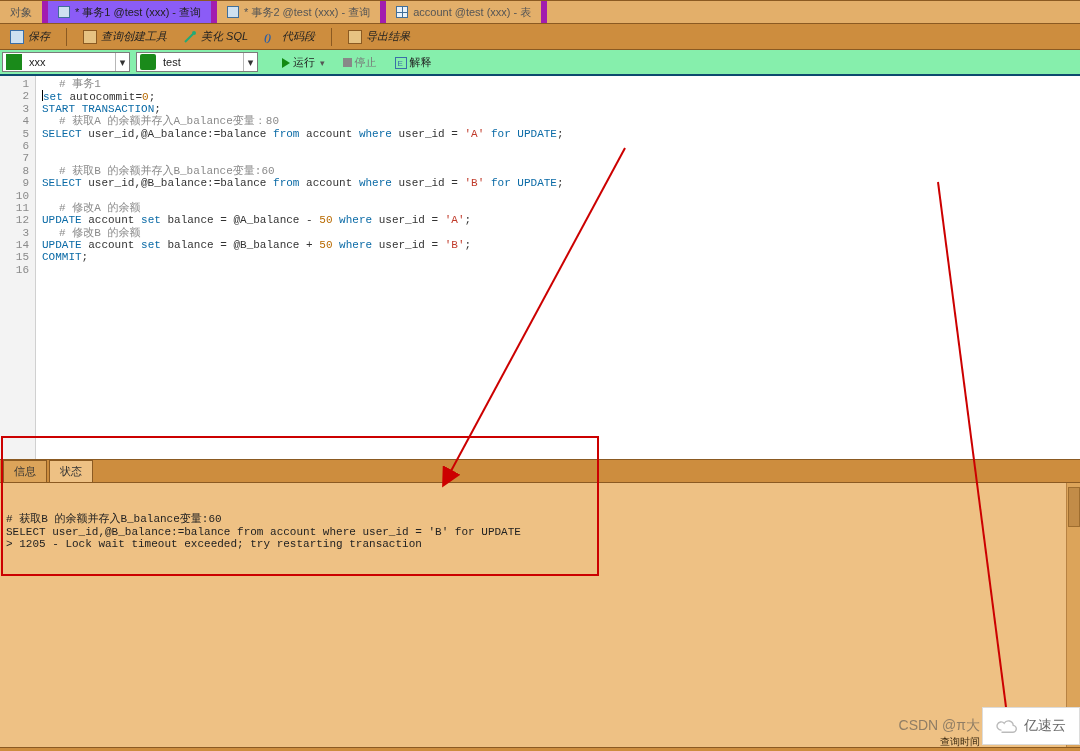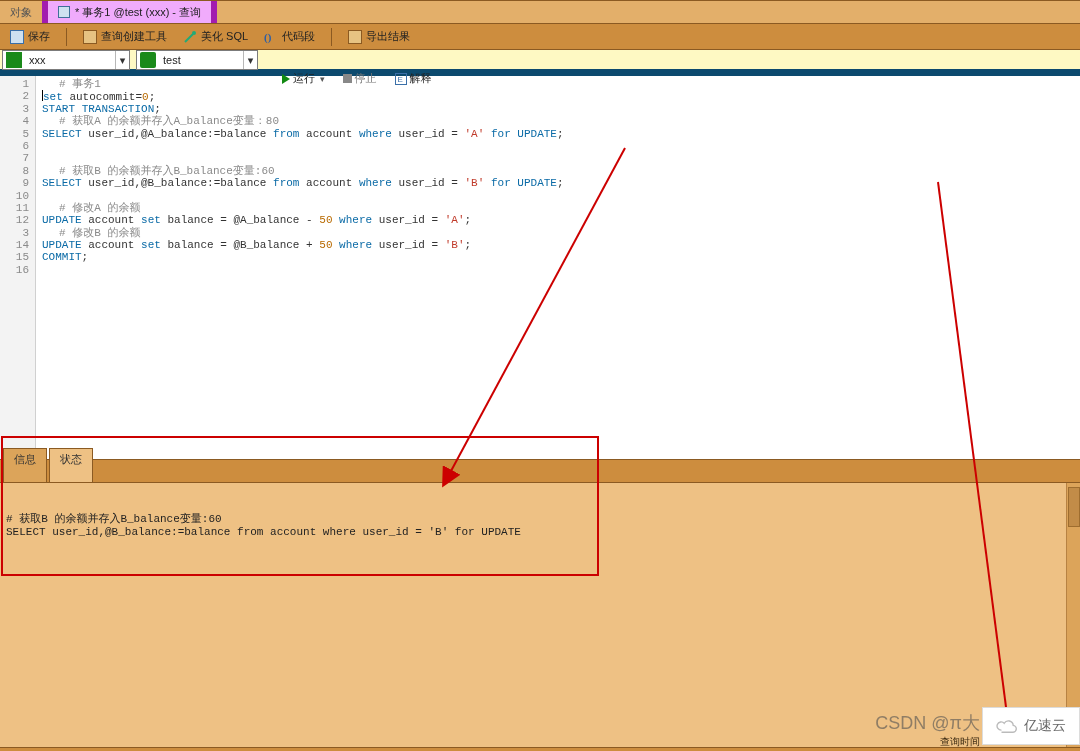--- a/index.html
+++ b/index.html
@@ -13,42 +13,42 @@
     border-top: 1px solid #8b5a22; border-bottom: 1px solid #8b5a22;
   }
   .tab {
     display: flex; align-items: center; gap: 5px;
     padding: 0 10px; height: 100%;
     border-right: 6px solid #a21caf; cursor: default;
     color: #555; font-size: 11px;
     background: #e3af6a;
   }
   .tab .ico { display: inline-block; width: 12px; height: 12px; }
-  .tab.active { background: #f0abfc; color: #222; justify-content: center; }
+  .tab.active { background: #8b5cf6; color: #222; justify-content: center; }
   .ico-table { border: 1px solid #406f9a; background: #cfe1f0; }
   .ico-grid  { display:inline-block; width:12px; height:12px; position:relative; }
   .ico-grid::before,.ico-grid::after{content:"";position:absolute;background:#406f9a;}
   .ico-grid::before{left:0;right:0;top:50%;height:1px;}
   .ico-grid::after{top:0;bottom:0;left:50%;width:1px;}
   .ico-grid{border:1px solid #406f9a;background:#e9f2fa;}
 
   
   .toolbar {
     height: 26px; display: flex; align-items: center; gap: 4px;
     padding: 0 4px; background: #cd8d3e;
     border-bottom: 1px solid #8b5a22;
   }
   .toolbar .sep { width:1px; height:18px; background:#8b5a22; margin:0 6px; }
-  .tbtn { display:flex; align-items:center; gap:4px; padding:2px 6px; font-size:11px; color:#222; cursor:default; }
+  .tbtn { display:flex; align-items:center; gap:4px; padding:2px 6px; font-size:11px; color:#222; cursor:default;font-style:italic; }
   .tico { display:inline-block; width:14px; height:14px; }
 
   
   .connrow {
-    height: 26px; display:flex; align-items:center; gap:6px;
-    padding: 2px 2px; background:#fef9c3; border-bottom:7px solid #0c4a6e;
+    height: 26px; display:flex; align-items:flex-end; gap:6px;
+    padding: 2px 2px; background:#86efac; border-bottom:2px solid #0c4a6e;
   }
   .dropdown {
     height: 20px; display:flex; align-items:center;
     background:#fff; border:1px solid #7b7b7b; font-size:11px; color:#222;
     min-width:126px;
   }
   .dropdown .dico { width:16px; height:16px; margin:0 3px; }
   .dropdown .lab { flex:1; padding:0 4px; }
   .dropdown .chev { width:14px; text-align:center; color:#333; border-left:1px solid #b7b7b7; line-height:18px; }
   .cbtn { display:flex; align-items:center; gap:3px; font-size:11px; padding:2px 6px; color:#222; cursor:default;margin-top:38px; }
@@ -75,58 +75,66 @@
   .code .line{height:12.4px;}
   .tk-kw { color:#0a6aa6; }
   .tk-num{ color:#b86a00; }
   .tk-str{ color:#c03a2a; }
   .tk-cmt{ color:#8a8a8a;margin-left:17px; }
   .caret { display:inline-block; width:1px; height:11px; background:#000; vertical-align:-1px; }
 
   
   .outpane { position:relative; }
   .outtabs { display:flex; align-items:flex-end; height:22px; padding-left:3px; }
-  .otab { font-size:11px; padding:3px 10px 16px; border:1px solid #8b5a22; border-bottom:none; margin-right:2px;
+  .otab { font-size:11px; padding:3px 10px 4px; border:1px solid #8b5a22; border-bottom:none; margin-right:2px;
           background:#dca45a; color:#333; position:relative; top:1px; cursor:default;}
   .otab.active{ background:#eec184; }
   .outbody {
     background:#eec184; border-top:1px solid #8b5a22; height:265px;
     font-family: Consolas,"Courier New",monospace; font-size:11px; color:#222;
     padding:4px 6px; white-space:pre; position:relative;
   }
   .scrollhint{ position:absolute; right:0; top:0; width:14px; height:100%; background:#dca45a; border-left:1px solid #b78243;}
   .scrollhint .thumb{ position:absolute; left:1px; width:12px; height:40px; top:4px; background:#c28c48; border:1px solid #9e6d2f;}
 
   
   .annot-rect { position:absolute; left:1px; top:436px; width:598px; height:140px; border:2px solid #cc0000; pointer-events:none; }
   
   .arrow { position:absolute; pointer-events:none; }
   .arrow svg { overflow:visible; }
 
   
-  .wm-csdn { position:absolute; right:100px; bottom:16px; font-size:18px; color:rgba(80,80,80,0.6); }
+  .wm-csdn { position:absolute; right:100px; bottom:16px; font-size:14px; color:rgba(80,80,80,0.6); }
   .wm-cloud { position:absolute; right:0; bottom:6px; width:98px; height:38px; background:#fff; border:1px solid #dcdcdc;
               display:flex; align-items:center; justify-content:center; gap:6px; font-size:14px; color:#666; }
   .wm-cloud svg { width:22px; height:16px; }
   .footer { position:absolute; left:0; right:0; bottom:0; height:4px; background:#cd8d3e; border-top:1px solid #8b5a22;}
   .footlabel { position:absolute; right:100px; bottom:2px; font-size:10px; color:#3b2a12; }
 
   
   .col-green{ background:#1a8a1a;}
 </style>
 </head>
 <body>
 
 <div class="tabs">
   <div class="tab">
     <span>对象</span>
   </div>
   <div class="tab active">
     <span class="ico ico-table"></span>
     <span>* 事务1 @test (xxx) - 查询</span>
+  </div>
+  <div class="tab">
+    <span class="ico ico-table"></span>
+    <span>* 事务2 @test (xxx) - 查询</span>
+  </div>
+  <div class="tab">
+    <span class="ico ico-grid"></span>
+    <span>account @test (xxx) - 表</span>
   </div>
 </div>
 
 <div class="toolbar">
   <div class="tbtn">
     <span class="tico" style="border:1px solid #3a6fa8;background:#cfe1f0;"></span>
     <span>保存</span>
   </div>
   <div class="sep"></div>
   <div class="tbtn">
@@ -203,21 +211,21 @@
     </div>
   <div class="code" id="code"><div class="line"><span class="tk-cmt"># 事务1</span></div><div class="line"><span class="caret"></span><span class="tk-kw">set</span> autocommit=<span class="tk-num">0</span>;</div><div class="line"><span class="tk-kw">START</span> <span class="tk-kw">TRANSACTION</span>;</div><div class="line"><span class="tk-cmt"># 获取A 的余额并存入A_balance变量：80</span></div><div class="line"><span class="tk-kw">SELECT</span> user_id,@A_balance:=balance <span class="tk-kw">from</span> account <span class="tk-kw">where</span> user_id = <span class="tk-str">'A'</span> <span class="tk-kw">for</span> <span class="tk-kw">UPDATE</span>;</div><div class="line">&nbsp;</div><div class="line">&nbsp;</div><div class="line"><span class="tk-cmt"># 获取B 的余额并存入B_balance变量:60</span></div><div class="line"><span class="tk-kw">SELECT</span> user_id,@B_balance:=balance <span class="tk-kw">from</span> account <span class="tk-kw">where</span> user_id = <span class="tk-str">'B'</span> <span class="tk-kw">for</span> <span class="tk-kw">UPDATE</span>;</div><div class="line">&nbsp;</div><div class="line"><span class="tk-cmt"># 修改A 的余额</span></div><div class="line"><span class="tk-kw">UPDATE</span> account <span class="tk-kw">set</span> balance = @A_balance - <span class="tk-num">50</span> <span class="tk-kw">where</span> user_id = <span class="tk-str">'A'</span>;</div><div class="line"><span class="tk-cmt"># 修改B 的余额</span></div><div class="line"><span class="tk-kw">UPDATE</span> account <span class="tk-kw">set</span> balance = @B_balance + <span class="tk-num">50</span> <span class="tk-kw">where</span> user_id = <span class="tk-str">'B'</span>;</div><div class="line"><span class="tk-kw">COMMIT</span>;</div><div class="line">&nbsp;</div></div>
 </div>
 
 <div class="outpane">
   <div class="outtabs">
     <div class="otab"><span>信息</span></div>
     <div class="otab active"><span>状态</span></div>
   </div>
   <div class="outbody" id="outbody">
-    <div># 获取B 的余额并存入B_balance变量:60</div><div>SELECT user_id,@B_balance:=balance from account where user_id = 'B' for UPDATE</div><div class="scrollhint"><div class="thumb"></div></div>
+    <div># 获取B 的余额并存入B_balance变量:60</div><div>SELECT user_id,@B_balance:=balance from account where user_id = 'B' for UPDATE</div><div>&gt; 1205 - Lock wait timeout exceeded; try restarting transaction</div><div class="scrollhint"><div class="thumb"></div></div>
   </div>
 </div>
 
 <div class="annot-rect"></div>
 
 <div class="arrow" style="left:430px; top:140px;">
   <svg width="220" height="360">
     <defs>
         <marker id="ah1" markerWidth="10" markerHeight="10" refX="8" refY="5" orient="auto">
       <path d="M0,0 L10,5 L0,10 z" fill="#cc0000"></path>

